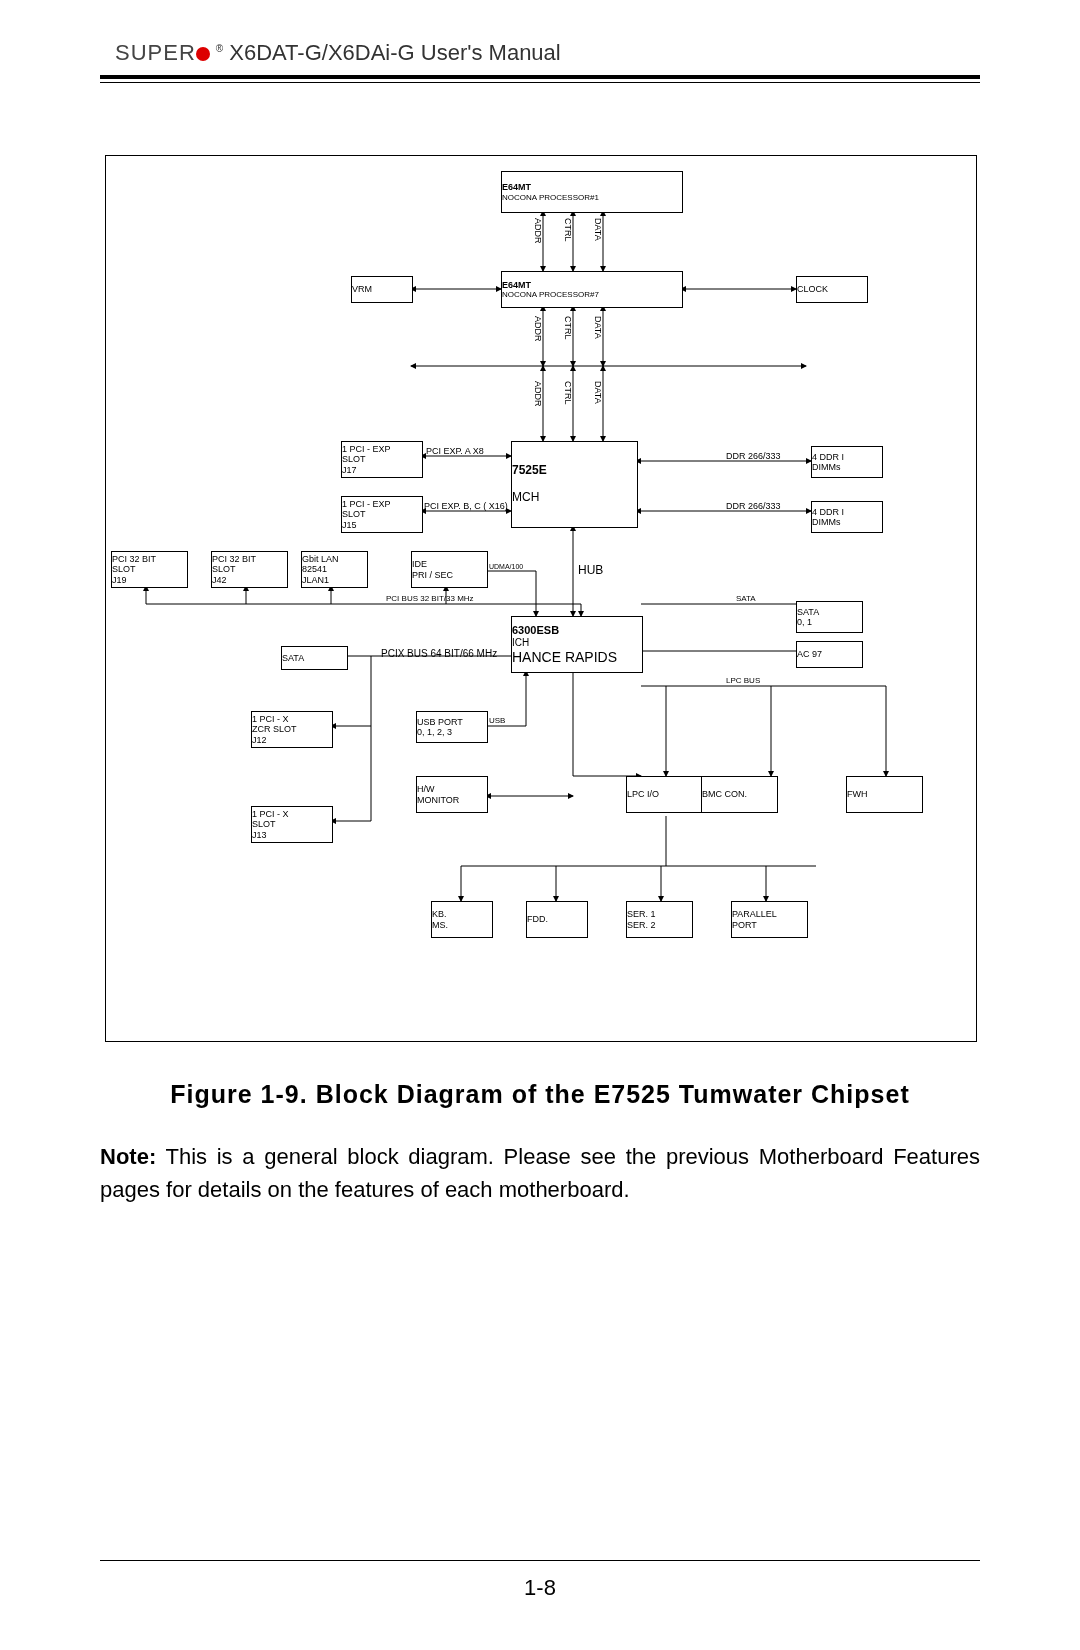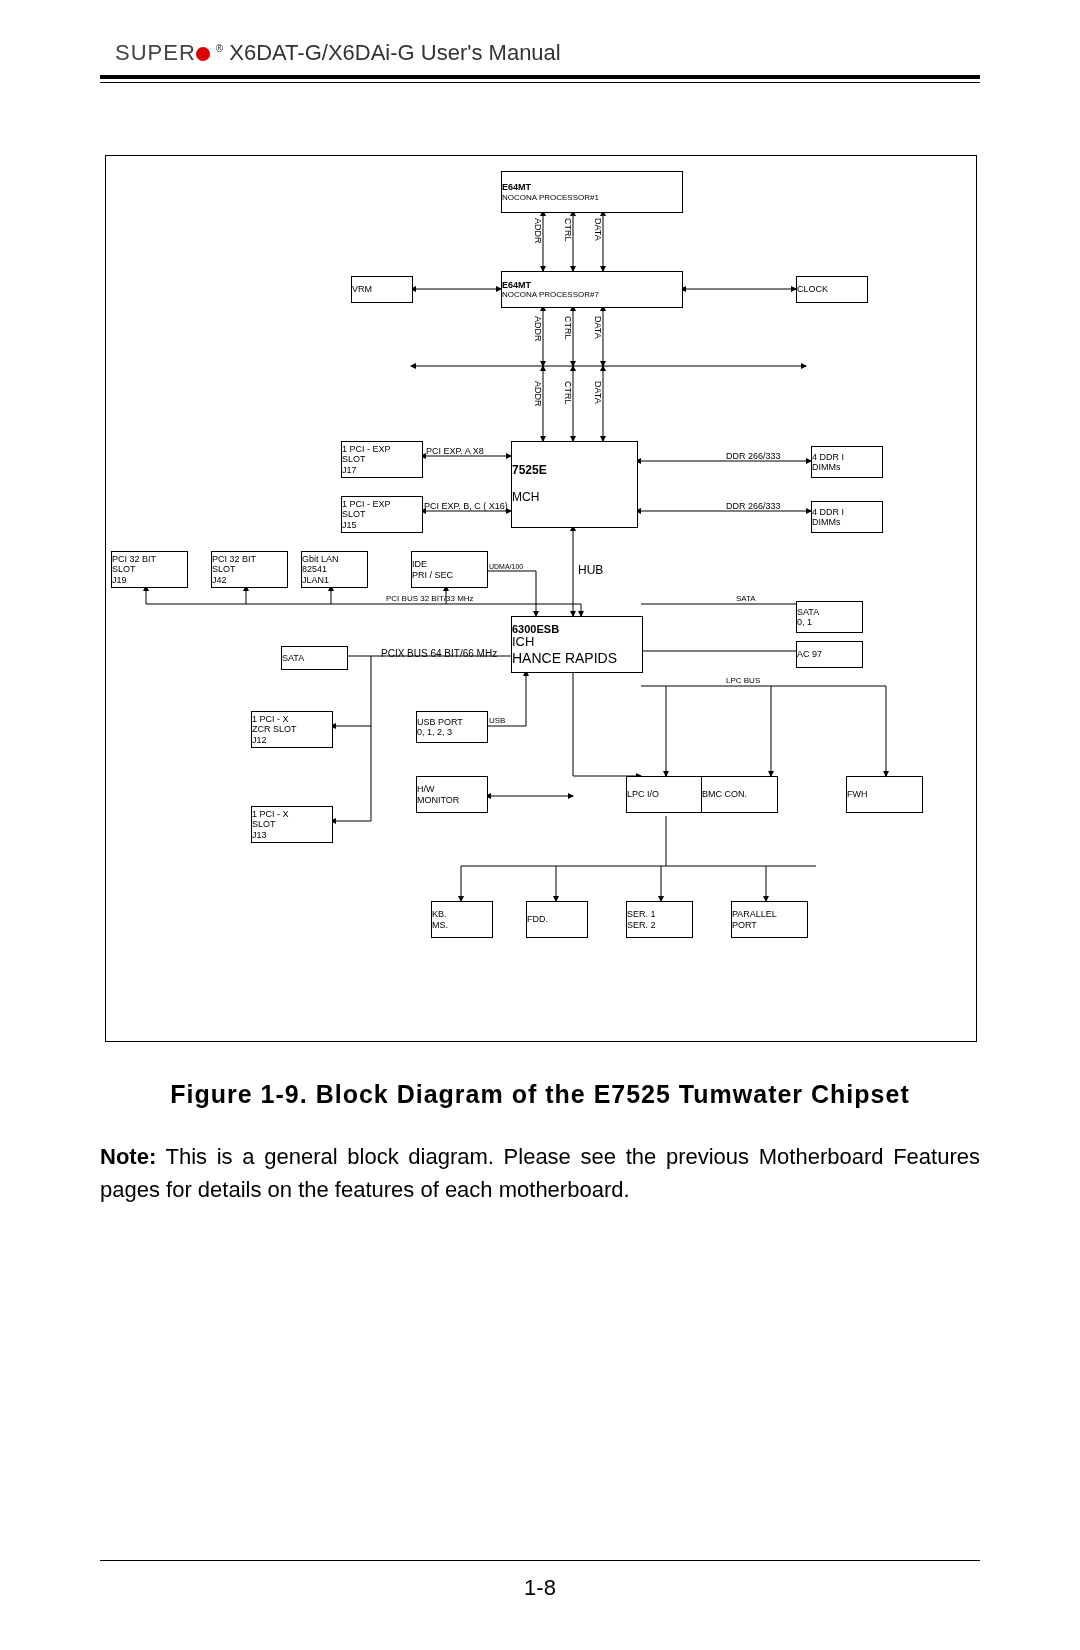--- a/index.html
+++ b/index.html
@@ -171,21 +171,21 @@
           <span>82541</span>
           <span>JLAN1</span>
         </div>
     <div class="box" style="left:305px;top:395px;width:75px;height:35px">
           <span>IDE</span>
           <span>PRI / SEC</span>
         </div>
 
     <div class="box" style="left:405px;top:460px;width:130px;height:55px;font-size:11px">
           <b>6300ESB</b>
-          <span style="font-size:13px">ICH</span>
+          <span style="font-size:10px">ICH</span>
           <span style="font-size:14px">HANCE RAPIDS</span>
         </div>
 
     <div class="box" style="left:690px;top:445px;width:65px;height:30px">
           <span>SATA</span>
           <span>0, 1</span>
         </div>
     <div class="box" style="left:690px;top:485px;width:65px;height:25px">
           <span>AC 97</span>
         </div>

